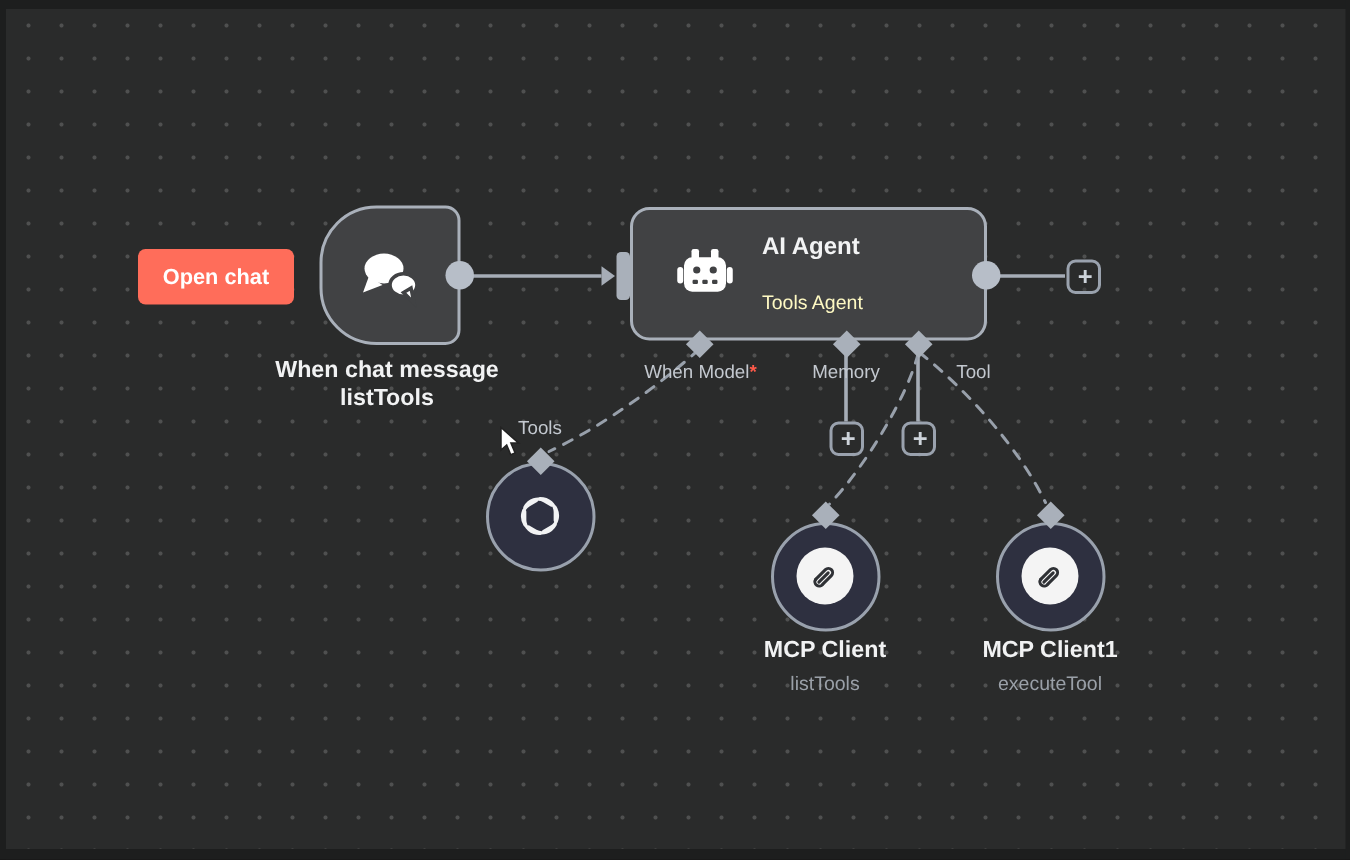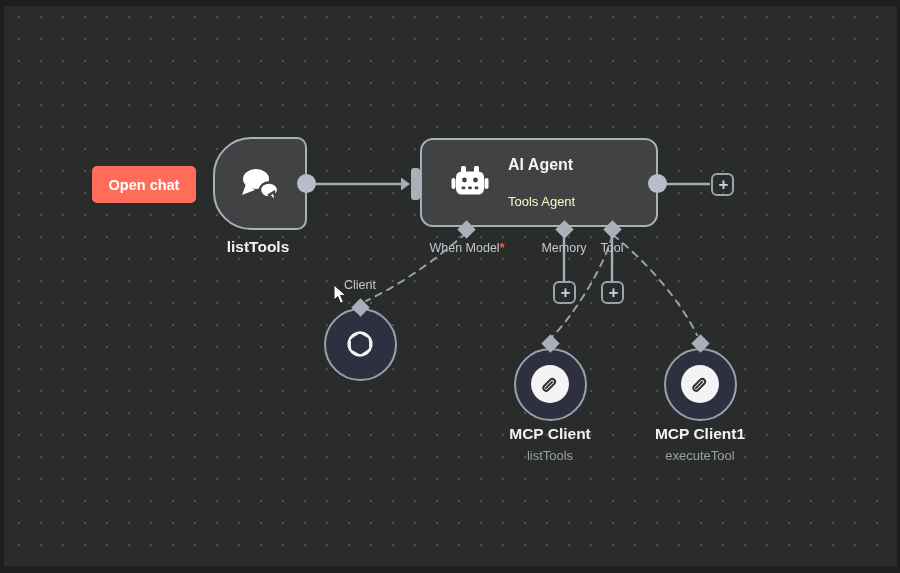--- a/index.html
+++ b/index.html
@@ -77,20 +77,21 @@
       <ellipse cx="-4" cy="-5" rx="13" ry="10" fill="#ffffff"></ellipse>
       <polygon points="-14,0 -18,11 -5,6" fill="#ffffff"></polygon>
       <g stroke="#414244" stroke-width="2.4">
         <ellipse cx="9" cy="6" rx="9" ry="7.5" fill="#ffffff"></ellipse>
         <polygon points="9,11 16,18 14,8" fill="#ffffff"></polygon>
       </g>
     </svg>
   </div>
   <div class="dot" style="left:297px;top:174px;"></div>
   <div class="node-label" style="left:158px;top:237px;width:200px;line-height:19px;">
+    <div>When chat message</div>
     <div>listTools</div>
   </div>
 
   <div class="node agent-node">
     <svg width="48" height="48" viewBox="-24 -24 48 48">
       <rect x="-9" y="-17" width="5" height="7" rx="1.5" fill="#ffffff"></rect>
       <rect x="4" y="-17" width="5" height="7" rx="1.5" fill="#ffffff"></rect>
       <rect x="-18.5" y="-5" width="4" height="11" rx="2" fill="#ffffff"></rect>
       <rect x="14.5" y="-5" width="4" height="11" rx="2" fill="#ffffff"></rect>
       <rect x="-14" y="-11.5" width="28" height="23" rx="5.5" fill="#ffffff"></rect>
@@ -108,26 +109,26 @@
   <div class="input-bar"></div>
   <div class="dot" style="left:648px;top:174px;"></div>
   <button class="plusbtn" style="left:710.5px;top:172.5px;">+</button>
 
   <div class="diamond" style="left:459.5px;top:222.5px;"></div>
   <div class="diamond" style="left:557.5px;top:222.5px;"></div>
   <div class="diamond" style="left:605.5px;top:222.5px;"></div>
 
   <div class="port-label" style="left:407px;top:241px;width:120px;"><span>When Model</span><span class="req">*</span></div>
   <div class="port-label" style="left:524px;top:241px;width:80px;">Memory</div>
-  <div class="port-label" style="left:582px;top:241px;width:60px;">Tool</div>
+  <div class="port-label" style="left:582px;top:241px;width:60px;padding-left:37px;">Tool</div>
 
   <button class="plusbtn" style="left:552.5px;top:281px;">+</button>
   <button class="plusbtn" style="left:600.5px;top:281px;">+</button>
 
-  <div class="port-label" style="left:320px;top:278px;width:80px;">Client</div>
+  <div class="port-label" style="left:320px;top:278px;width:80px;">Tools</div>
   <div class="diamond" style="left:353.5px;top:300.5px;"></div>
   <div class="circle-node" style="left:323.5px;top:307.5px;">
     <svg width="40" height="40" viewBox="-20 -20 40 40">
       <g stroke="#f2f3f4" stroke-width="2.2" fill="none" stroke-linecap="round" stroke-linejoin="round">
         <path transform="rotate(0)" d="M0,-11.6 C 5.8,-11.6 10.2,-7.6 10.2,-2.6 L 10.2,3"></path>
         <path transform="rotate(60)" d="M0,-11.6 C 5.8,-11.6 10.2,-7.6 10.2,-2.6 L 10.2,3"></path>
         <path transform="rotate(120)" d="M0,-11.6 C 5.8,-11.6 10.2,-7.6 10.2,-2.6 L 10.2,3"></path>
         <path transform="rotate(180)" d="M0,-11.6 C 5.8,-11.6 10.2,-7.6 10.2,-2.6 L 10.2,3"></path>
         <path transform="rotate(240)" d="M0,-11.6 C 5.8,-11.6 10.2,-7.6 10.2,-2.6 L 10.2,3"></path>
         <path transform="rotate(300)" d="M0,-11.6 C 5.8,-11.6 10.2,-7.6 10.2,-2.6 L 10.2,3"></path>

